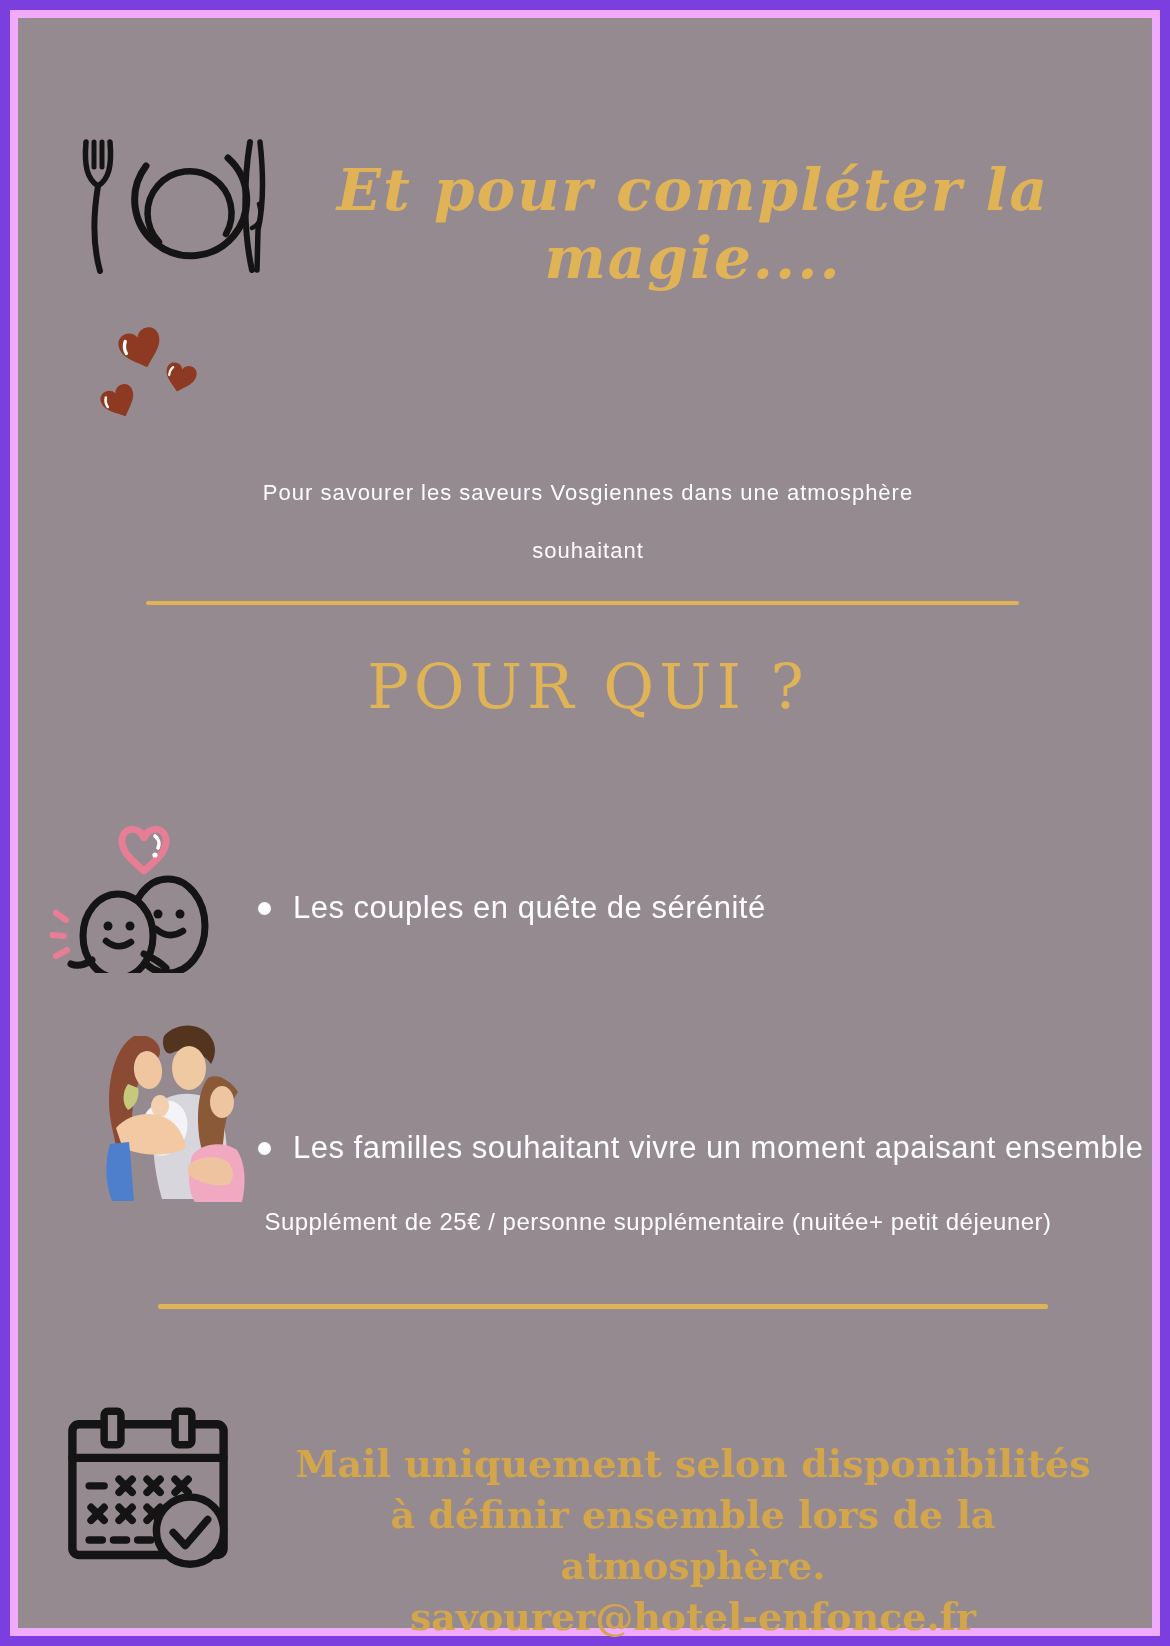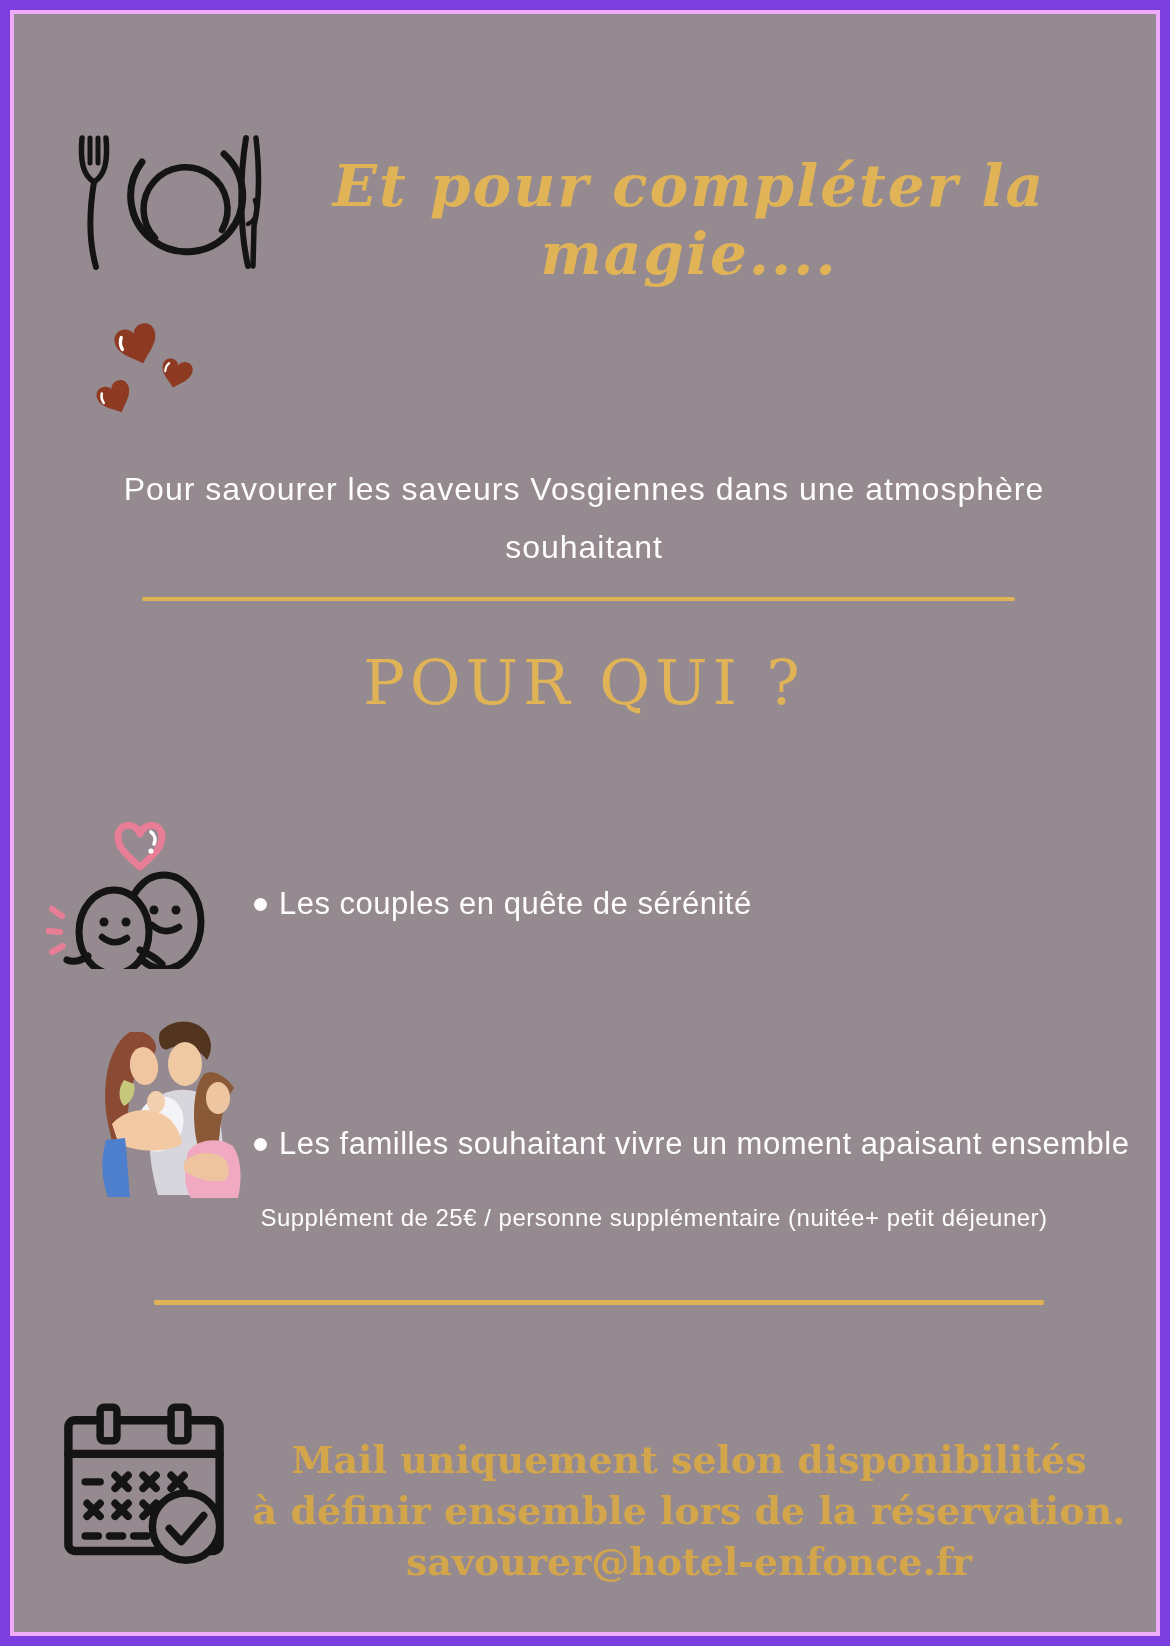--- a/index.html
+++ b/index.html
@@ -5,49 +5,49 @@
   html,body{margin:0;padding:0;}
   body{
     width:1170px;height:1646px;
     background:#7b3fe0;
     font-family:"Liberation Sans", sans-serif;
     overflow:hidden;position:relative;
   }
   .frame{
     position:absolute;inset:10px;
     background:#968a91;
-    border:4px solid #f0abfc;
+    border:8px solid #f0abfc;
     box-sizing:border-box;
   }
   .abs{position:absolute;}
   .center{text-align:center;}
   .title{
     left:250px;top:138px;width:850px;
     font-family:"DejaVu Serif", serif;font-style:italic;
     font-size:58px;font-weight:600;color:#dfb356;
     letter-spacing:2px;
   }
   .offer{
     left:140px;top:322px;width:950px;
     color:#fdfdfd;font-size:39px;letter-spacing:1px;
   }
   .subtitle{
     left:70px;top:446px;width:1000px;
-    color:#fdfdfd;font-size:32px;line-height:58px;letter-spacing:1px;
+    color:#fdfdfd;font-size:22px;line-height:58px;letter-spacing:1px;
   }
   .divider{background:#dfb356;border-radius:2px;}
   .divider1{left:128px;top:583px;width:873px;height:4px;}
   .divider2{left:140px;top:1286px;width:890px;height:5px;}
   .heading{
     left:0;top:632px;width:1140px;
     font-family:"DejaVu Serif", serif;
     font-size:62px;color:#dfb356;letter-spacing:5px;
   }
   .bullet-row{
-    display:flex;align-items:center;gap:12px;
+    display:flex;align-items:center;gap:22px;
     color:#fdfdfd;font-size:31px;letter-spacing:0.5px;
   }
   .bullet-row1{left:240px;top:872px;width:900px;}
   .bullet-row2{left:240px;top:1112px;width:920px;}
   .bullet-dot{
     width:13px;height:13px;border-radius:50%;
     background:#fdfdfd;flex:0 0 auto;
   }
   .supplement{
     left:120px;top:1190px;width:1040px;
@@ -220,17 +220,17 @@
         <path d="M84 150 h14"></path>
       </g>
 
       <circle cx="140" cy="140" r="36" fill="#968a91" stroke-width="8"></circle>
       <path d="M122 142 l13 14 l24 -28" stroke-width="8"></path>
     </svg>
   </div>
 
   <div class="abs center footer">
     <div>Mail uniquement selon disponibilités</div>
-    <div>à définir ensemble lors de la réservation.</div>
+    <div>à définir ensemble lors de la atmosphère.</div>
     <div>savourer@hotel-enfonce.fr</div>
   </div>
 
 </div>
 
 </body></html>

